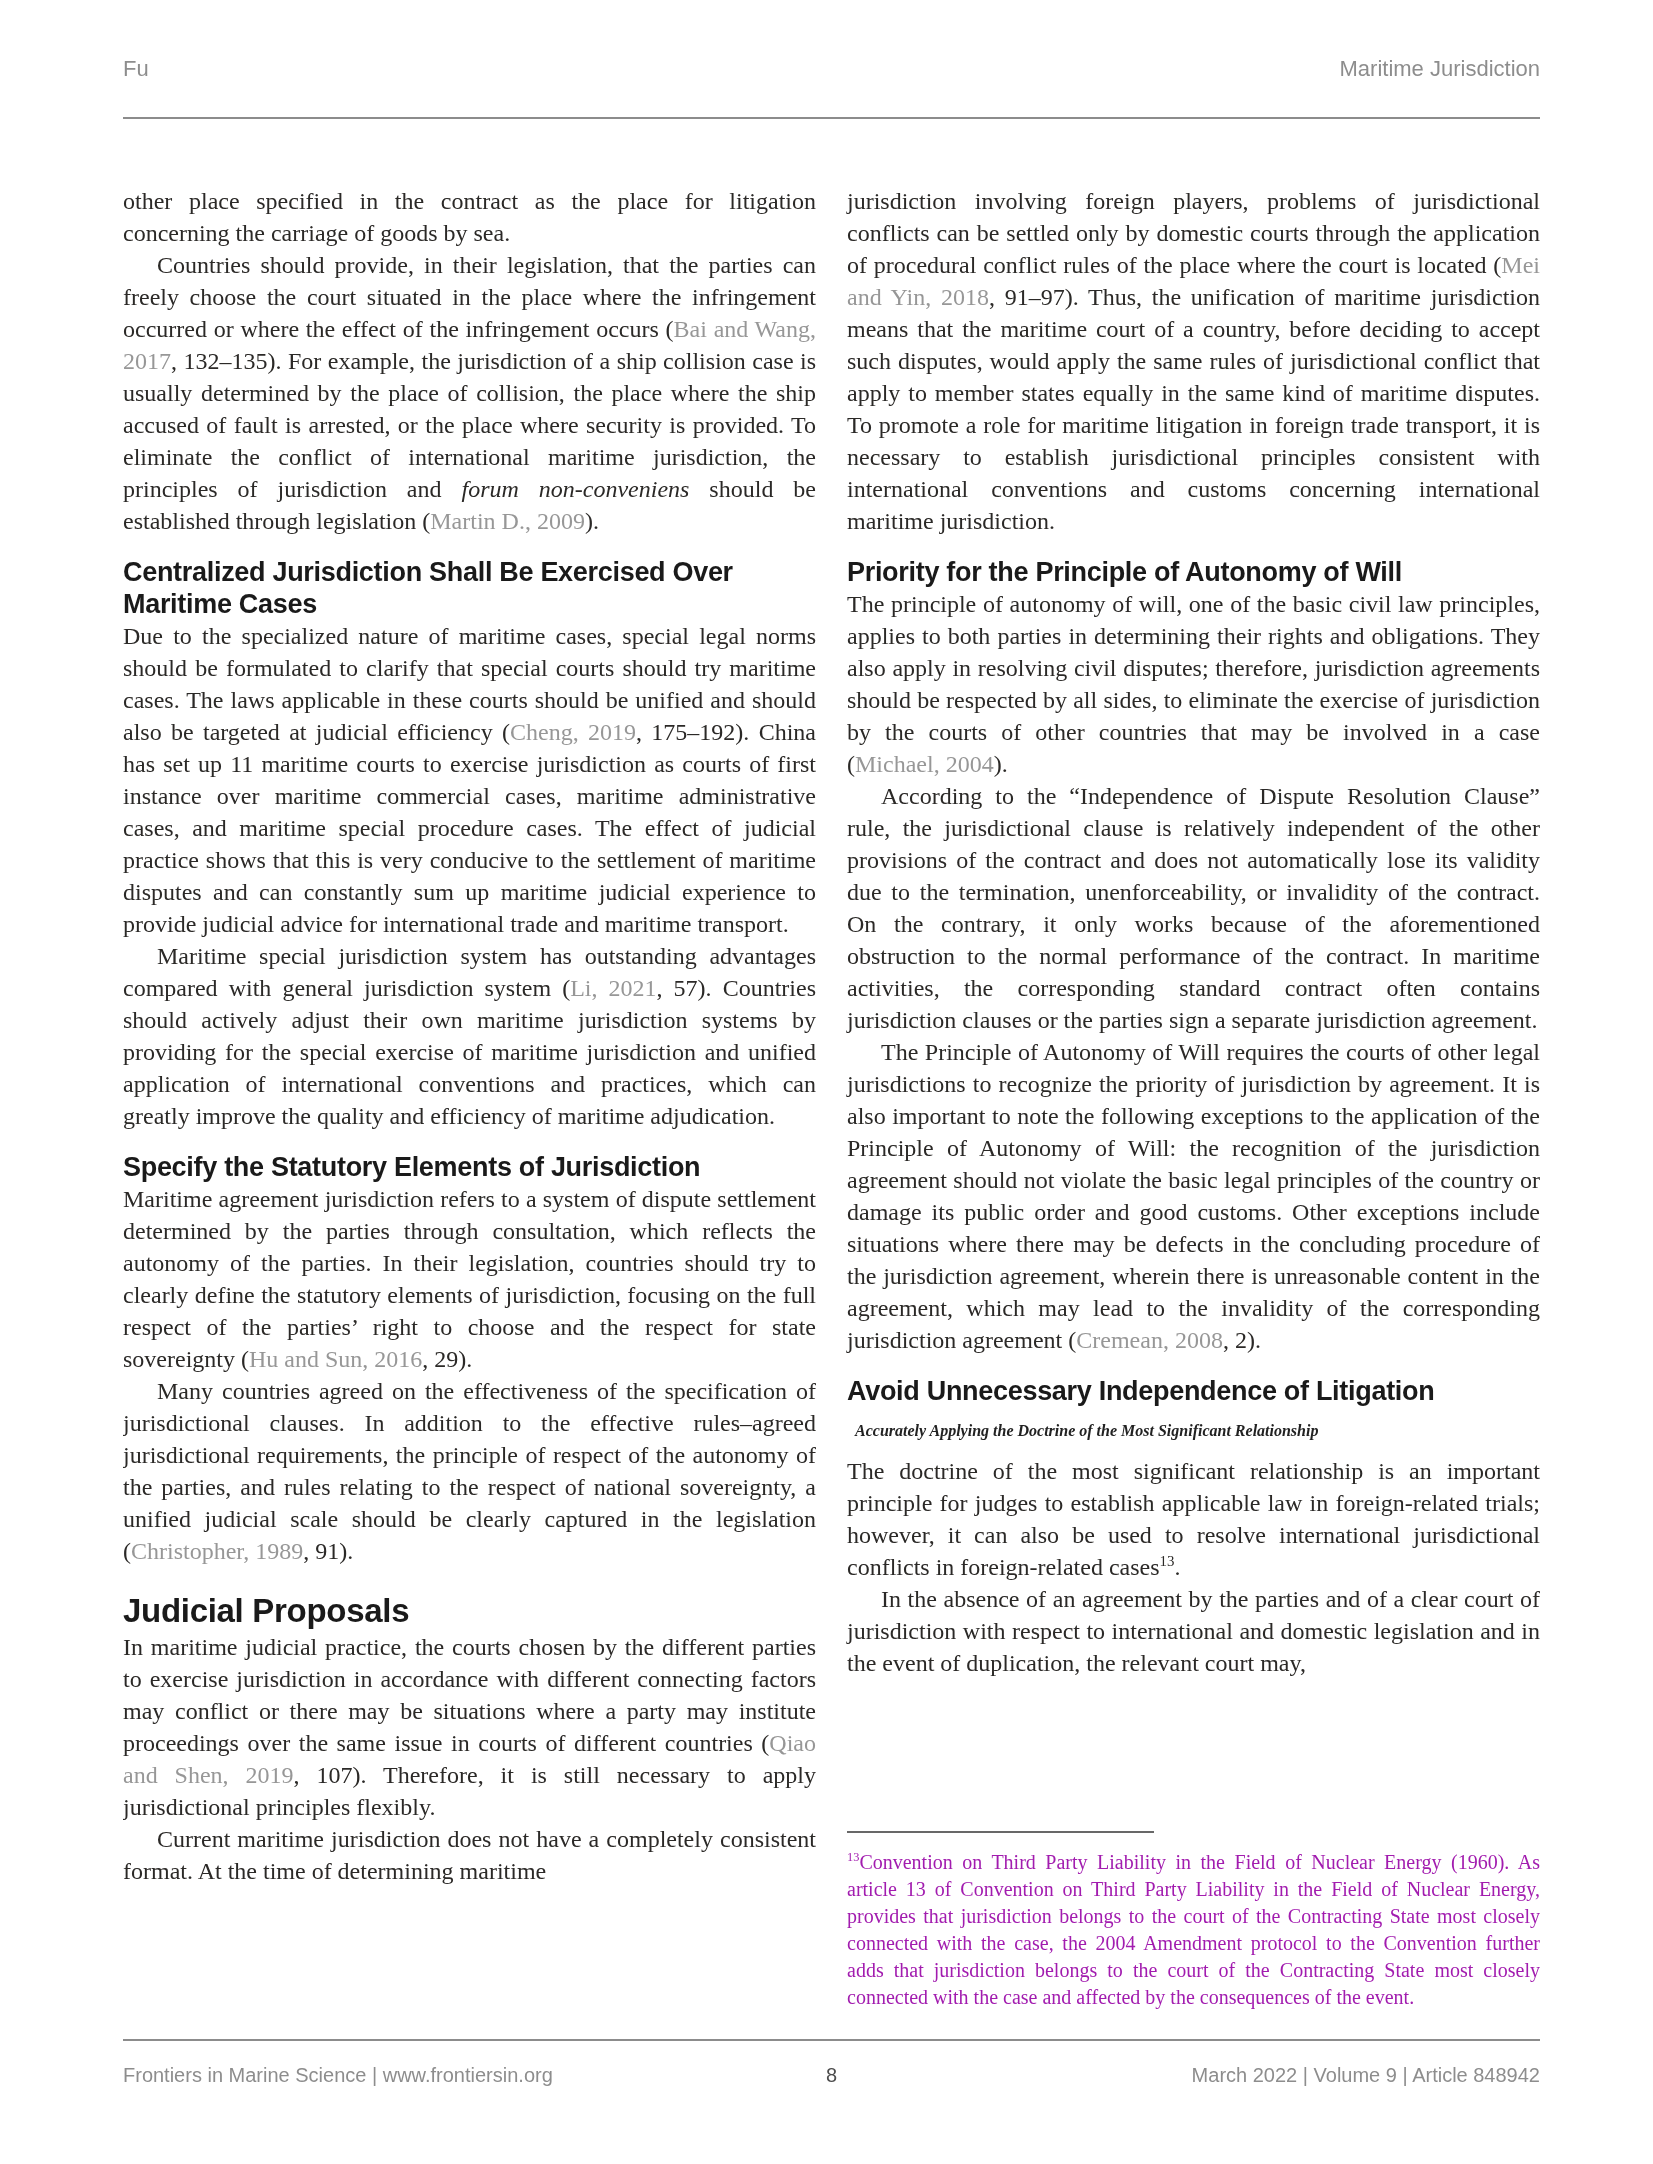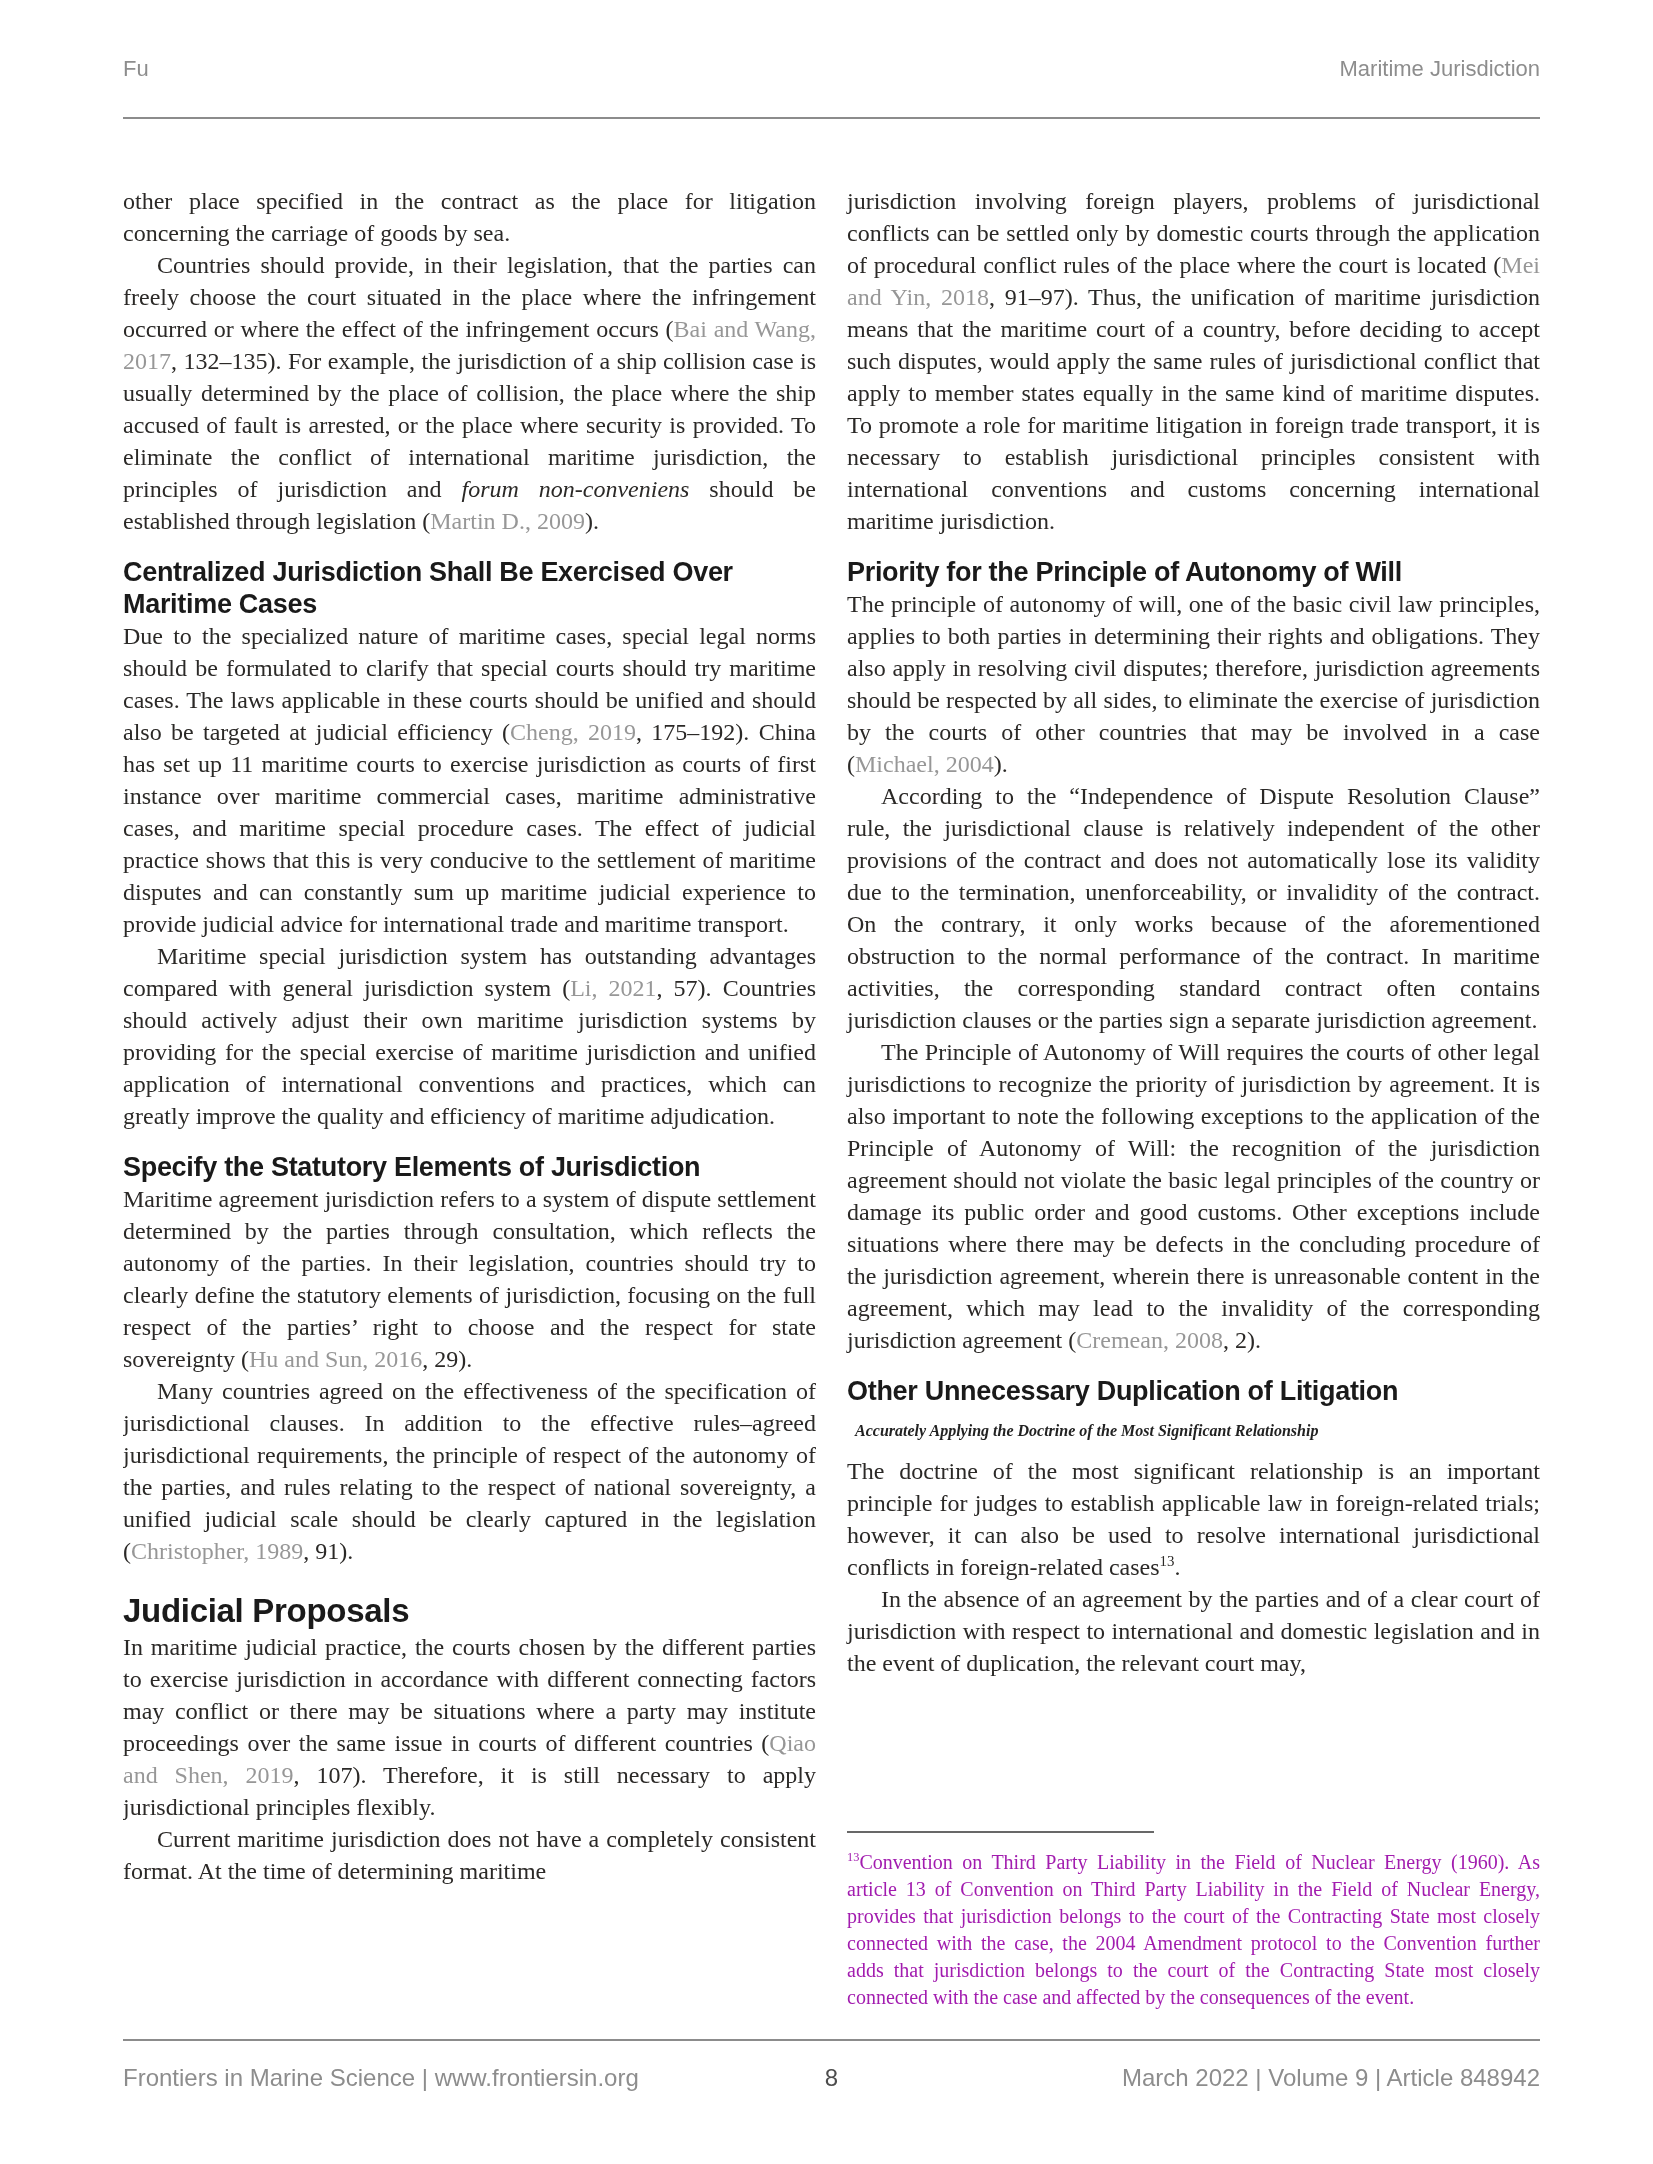--- a/index.html
+++ b/index.html
@@ -46,21 +46,21 @@
   .fn-area { margin-top:auto; padding-bottom:28px; }
   .fn-rule { width:307px; border-top:2px solid #686868; }
   .fn-text {
     margin-top:16px; font-size:20px; line-height:27px;
     color:#a21caf; text-align:justify;
   }
 
   .foot-rule { height:0; border-top:2px solid #8c8c8c; }
   .page-foot {
     display:flex; align-items:baseline; padding-top:23px;
-    font-family:"Liberation Sans", sans-serif; font-size:24px; color:#8d8d8d;
+    font-family:"Liberation Sans", sans-serif; font-size:20px; color:#8d8d8d;
   }
   .f-left  { flex:1; text-align:left; }
   .f-center{ flex:0 0 auto; color:#4d4d4d; }
   .f-right { flex:1; text-align:right; }
 </style>
 </head>
 <body>
 
 <div class="page">
 
@@ -84,21 +84,21 @@
         <p class="blk body-p"><span class="run-plain">In maritime judicial practice, the courts chosen by the different parties to exercise jurisdiction in accordance with different connecting factors may conflict or there may be situations where a party may institute proceedings over the same issue in courts of different countries (</span><span class="run-cite">Qiao and Shen, 2019</span><span class="run-plain">, 107). Therefore, it is still necessary to apply jurisdictional principles flexibly.</span></p>
         <p class="blk body-p indent"><span class="run-plain">Current maritime jurisdiction does not have a completely consistent format. At the time of determining maritime</span></p>
       </div>
     <div class="col col-right">
       <div>
           <p class="blk body-p"><span class="run-plain">jurisdiction involving foreign players, problems of jurisdictional conflicts can be settled only by domestic courts through the application of procedural conflict rules of the place where the court is located (</span><span class="run-cite">Mei and Yin, 2018</span><span class="run-plain">, 91–97). Thus, the unification of maritime jurisdiction means that the maritime court of a country, before deciding to accept such disputes, would apply the same rules of jurisdictional conflict that apply to member states equally in the same kind of maritime disputes. To promote a role for maritime litigation in foreign trade transport, it is necessary to establish jurisdictional principles consistent with international conventions and customs concerning international maritime jurisdiction.</span></p>
           <h2 class="blk"><span class="run-plain">Priority for the Principle of Autonomy of Will</span></h2>
           <p class="blk body-p"><span class="run-plain">The principle of autonomy of will, one of the basic civil law principles, applies to both parties in determining their rights and obligations. They also apply in resolving civil disputes; therefore, jurisdiction agreements should be respected by all sides, to eliminate the exercise of jurisdiction by the courts of other countries that may be involved in a case (</span><span class="run-cite">Michael, 2004</span><span class="run-plain">).</span></p>
           <p class="blk body-p indent"><span class="run-plain">According to the “Independence of Dispute Resolution Clause” rule, the jurisdictional clause is relatively independent of the other provisions of the contract and does not automatically lose its validity due to the termination, unenforceability, or invalidity of the contract. On the contrary, it only works because of the aforementioned obstruction to the normal performance of the contract. In maritime activities, the corresponding standard contract often contains jurisdiction clauses or the parties sign a separate jurisdiction agreement.</span></p>
           <p class="blk body-p indent"><span class="run-plain">The Principle of Autonomy of Will requires the courts of other legal jurisdictions to recognize the priority of jurisdiction by agreement. It is also important to note the following exceptions to the application of the Principle of Autonomy of Will: the recognition of the jurisdiction agreement should not violate the basic legal principles of the country or damage its public order and good customs. Other exceptions include situations where there may be defects in the concluding procedure of the jurisdiction agreement, wherein there is unreasonable content in the agreement, which may lead to the invalidity of the corresponding jurisdiction agreement (</span><span class="run-cite">Cremean, 2008</span><span class="run-plain">, 2).</span></p>
-          <h2 class="blk"><span class="run-plain">Other Unnecessary Duplication of Litigation</span></h2>
+          <h2 class="blk"><span class="run-plain">Avoid Unnecessary Independence of Litigation</span></h2>
           <h3 class="blk"><span class="run-plain">Accurately Applying the Doctrine of the Most Significant Relationship</span></h3>
           <p class="blk body-p"><span class="run-plain">The doctrine of the most significant relationship is an important principle for judges to establish applicable law in foreign-related trials; however, it can also be used to resolve international jurisdictional conflicts in foreign-related cases</span><sup class="run-sup">13</sup><span class="run-plain">.</span></p>
           <p class="blk body-p indent"><span class="run-plain">In the absence of an agreement by the parties and of a clear court of jurisdiction with respect to international and domestic legislation and in the event of duplication, the relevant court may,</span></p>
         </div>
       <div class="fn-area">
         <div class="fn-rule"></div>
         <div class="fn-text"><sup class="run-sup">13</sup><span class="run-plain">Convention on Third Party Liability in the Field of Nuclear Energy (1960). As article 13 of Convention on Third Party Liability in the Field of Nuclear Energy, provides that jurisdiction belongs to the court of the Contracting State most closely connected with the case, the 2004 Amendment protocol to the Convention further adds that jurisdiction belongs to the court of the Contracting State most closely connected with the case and affected by the consequences of the event.</span></div>
       </div>
     </div>
   </div>

